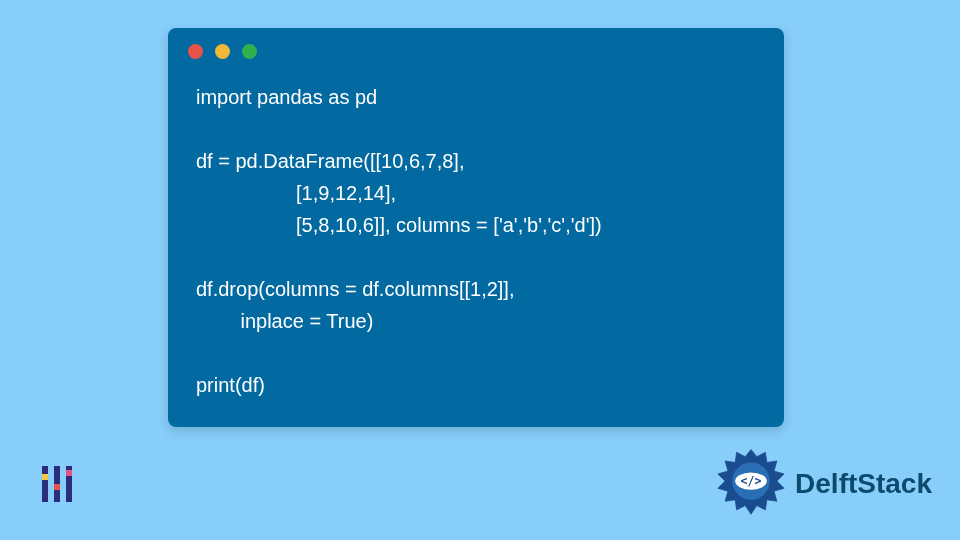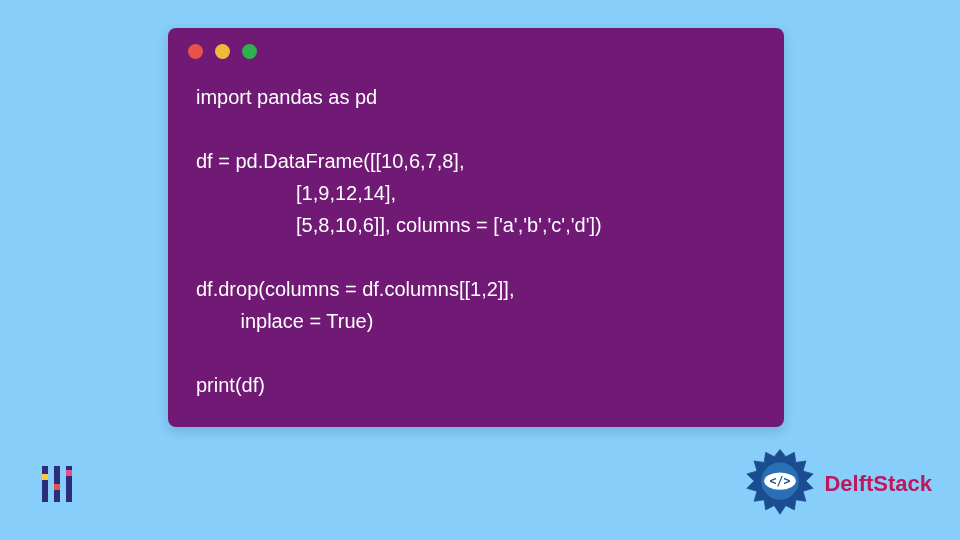--- a/index.html
+++ b/index.html
@@ -9,21 +9,21 @@
     background: #87cefa;
     position: relative;
     font-family: -apple-system, BlinkMacSystemFont, "Segoe UI", Arial, sans-serif;
     overflow: hidden;
   }
   .code-window {
     position: absolute;
     left: 168px;
     top: 28px;
     width: 616px;
-    background: #701a75;
+    background: #0369a1;
     border-radius: 8px;
     box-shadow: 0 4px 12px rgba(0,0,0,0.15);
   }
   .titlebar {
     display: flex;
     align-items: center;
     gap: 12px;
     padding: 16px 20px 8px 20px;
   }
   .dot {
@@ -59,23 +59,23 @@
     bottom: 20px;
     display: flex;
     align-items: center;
     gap: 8px;
   }
   .right-logo .gear {
     width: 72px;
     height: 72px;
   }
   .right-logo .brand {
-    font-size: 22px;
+    font-size: 28px;
     font-weight: 600;
-    color: #be185d;
+    color: #0c4a6e;
   }
 </style>
 </head>
 <body>
 
 <div class="code-window">
   <div class="titlebar">
     <span class="dot dot-red"></span>
     <span class="dot dot-yellow"></span>
     <span class="dot dot-green"></span>

